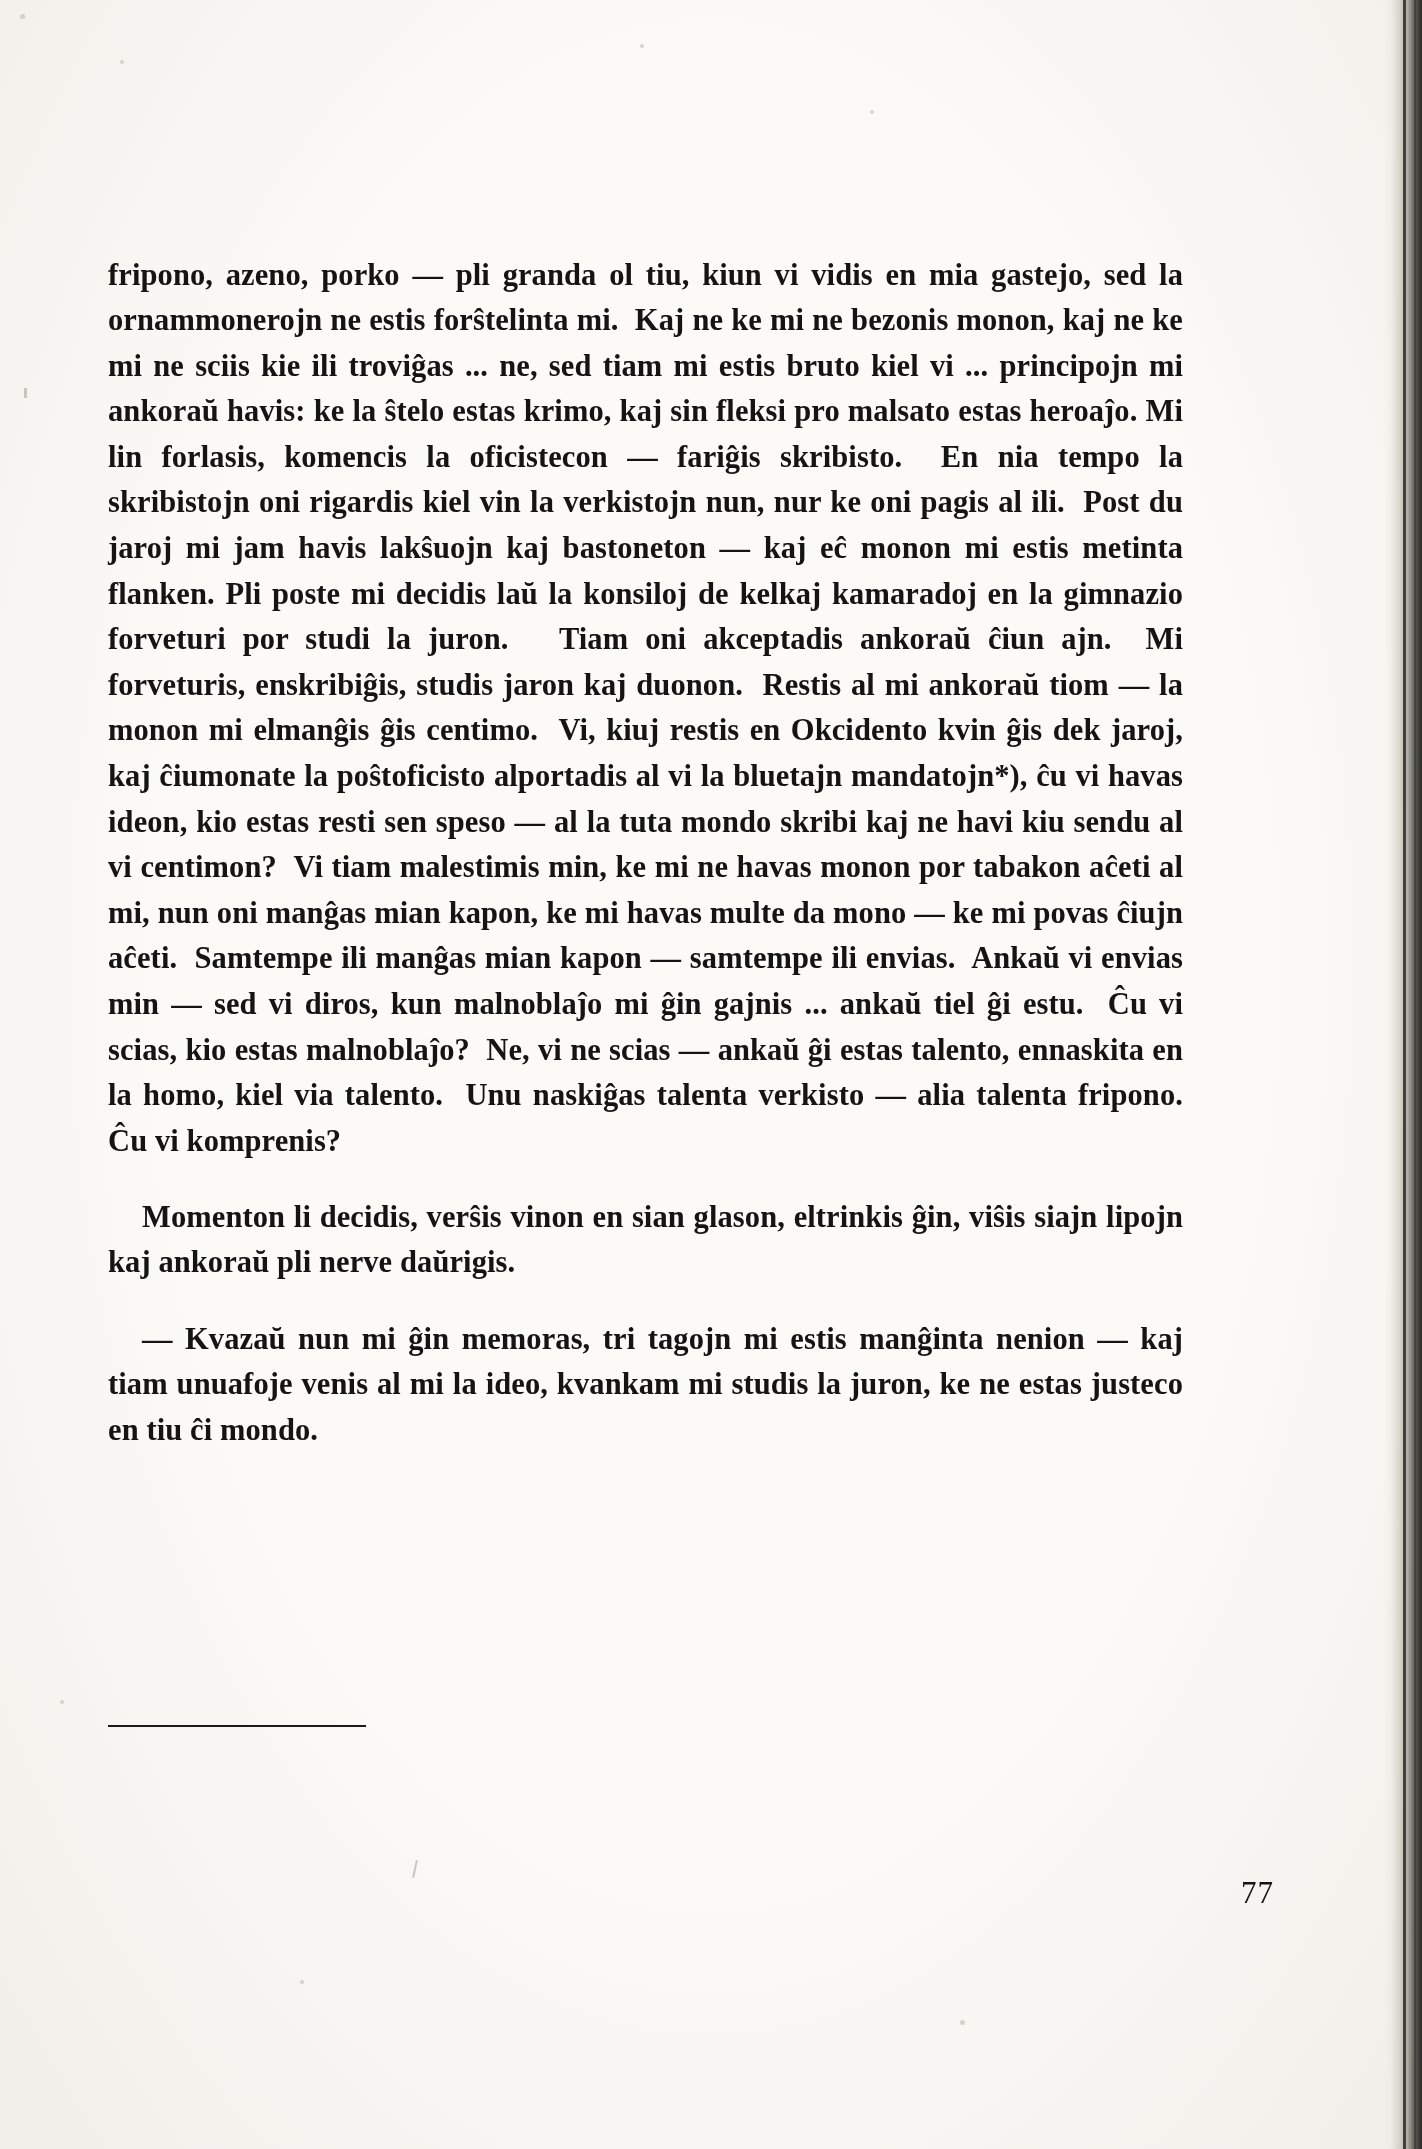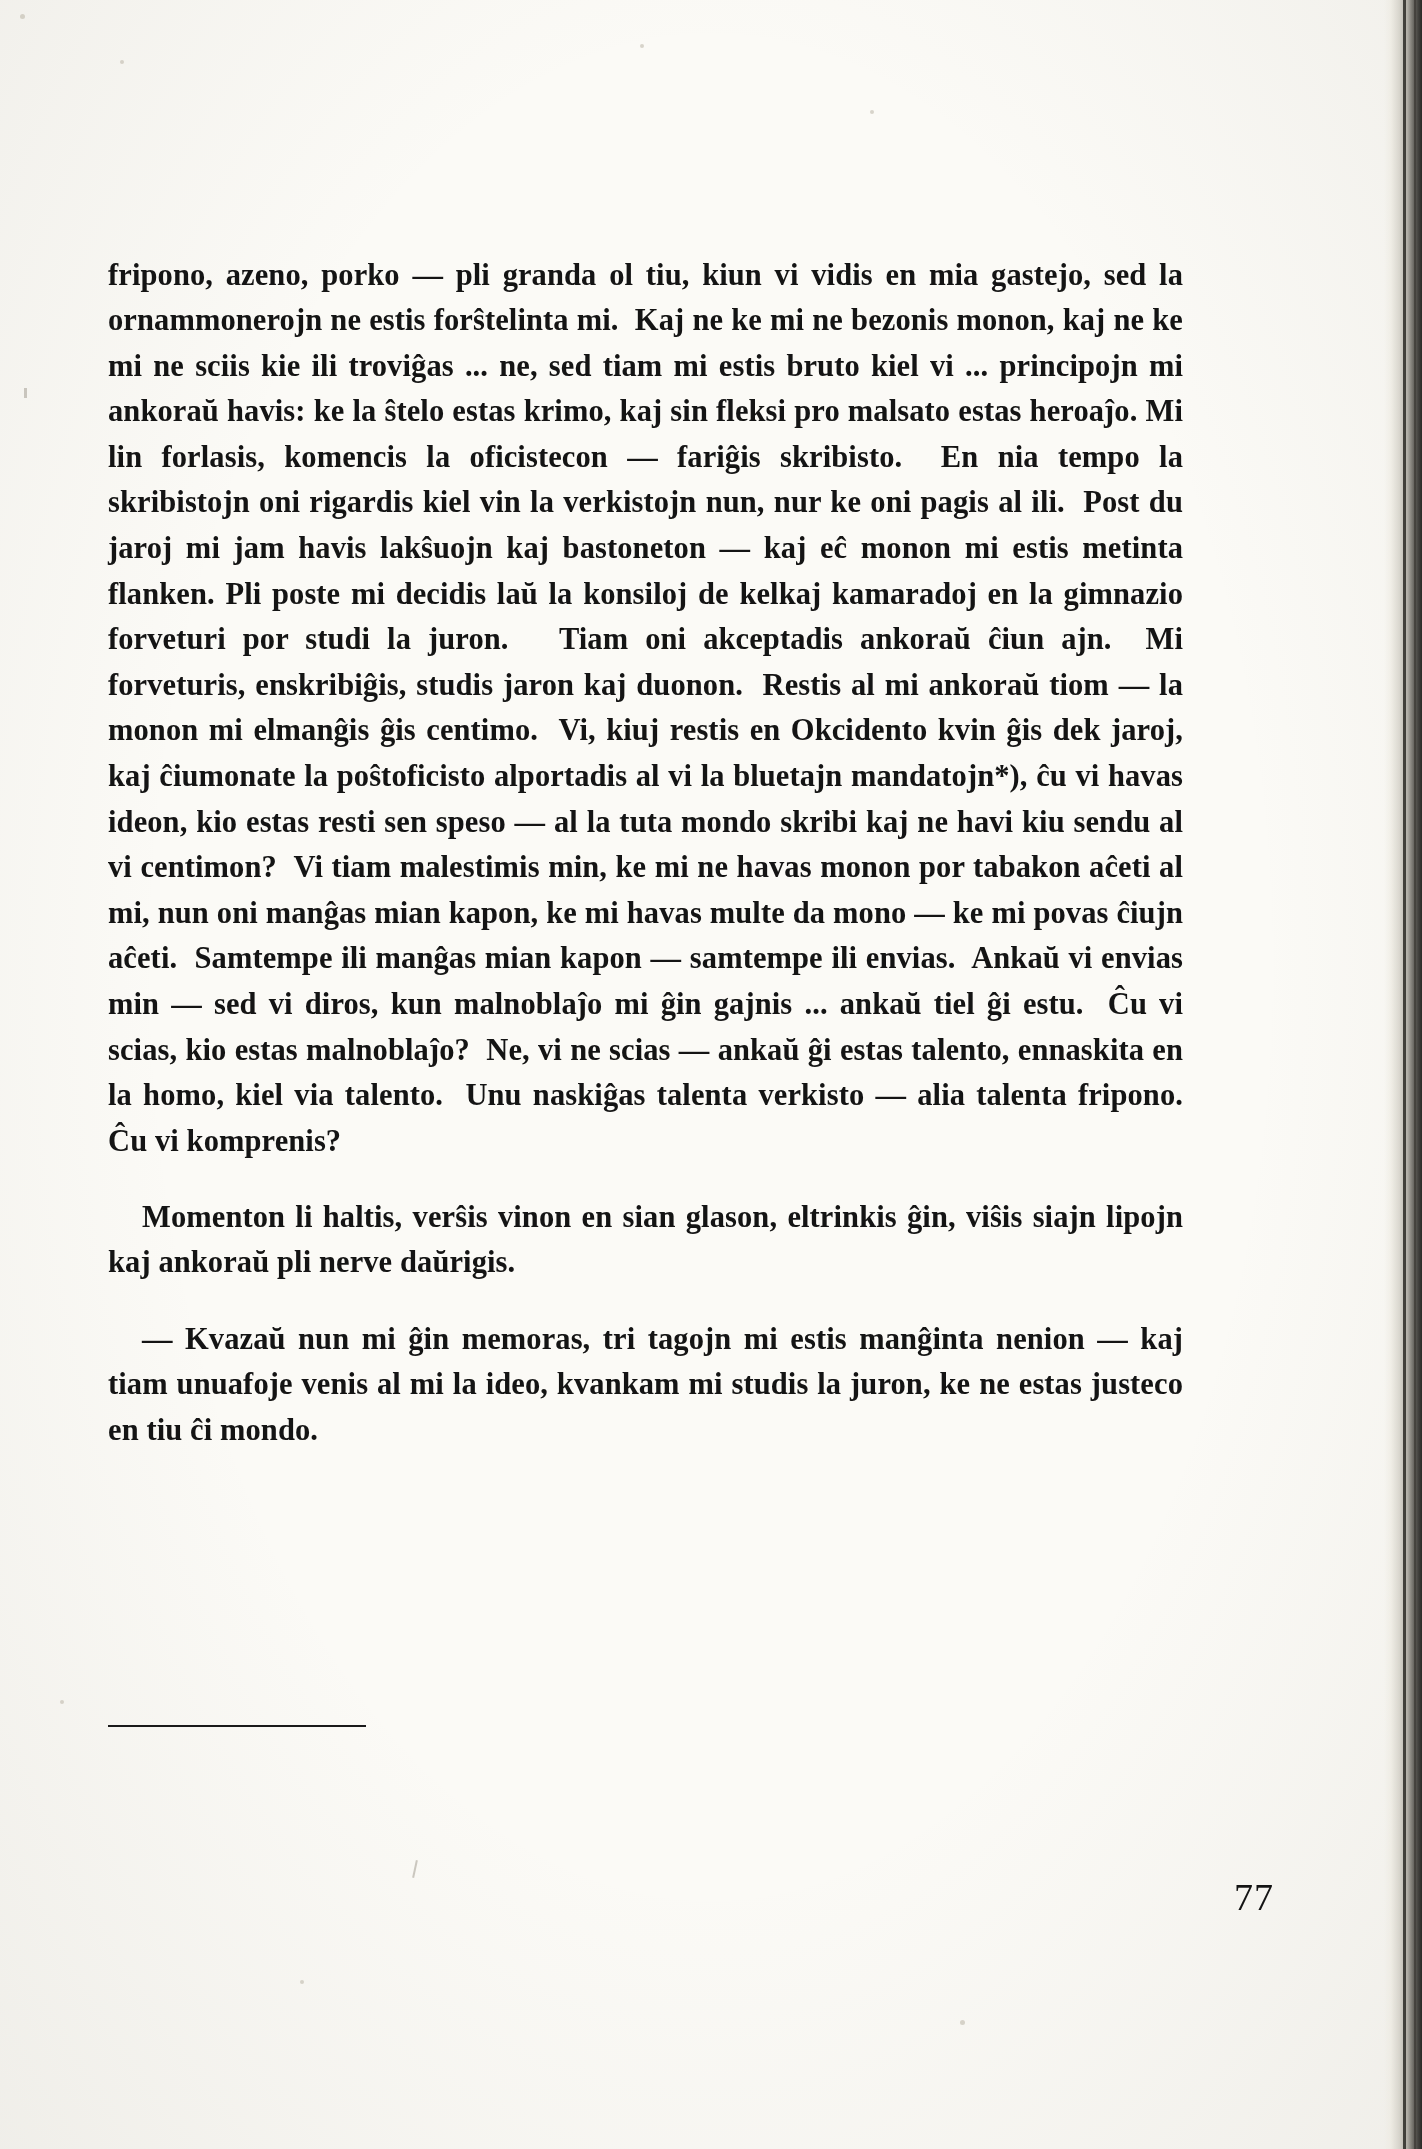--- a/index.html
+++ b/index.html
@@ -111,21 +111,21 @@
     white-space: pre-wrap;
   }
   #footnote .fn-first {
     padding-left: 44px;
   }
 
   #page-number {
     position: absolute;
     right: 148px;
     top: 1875px;
-    font-size: 38px;
+    font-size: 31px;
     color: #141414;
     letter-spacing: 1px;
   }
 
   
   .speck {
     position: absolute;
     background: #b9b4a6;
     opacity: .55;
     border-radius: 50%;
@@ -150,21 +150,21 @@
   <div class="speck" style="left:640px; top:44px;  width:4px;  height:4px;"></div>
   <div class="speck" style="left:870px; top:110px; width:4px;  height:4px;"></div>
   <div class="speck" style="left:300px; top:1980px;width:4px;  height:4px;"></div>
   <div class="speck" style="left:960px; top:2020px;width:5px;  height:5px;"></div>
   <div class="speck" style="left:60px;  top:1700px;width:4px;  height:4px;"></div>
   <div class="hairline" style="left:24px; top:388px; width:3px; height:10px;"></div>
   <div class="hairline" style="left:414px; top:1860px; width:2px; height:18px; transform:rotate(12deg);"></div>
 
   <div id="text-column">
     <p class="body-text">fripono, azeno, porko — pli granda ol tiu, kiun vi vidis en mia gastejo, sed la ornammonerojn ne estis forŝtelinta mi.  Kaj ne ke mi ne bezonis monon, kaj ne ke mi ne sciis kie ili troviĝas ... ne, sed tiam mi estis bruto kiel vi ... principojn mi ankoraŭ havis: ke la ŝtelo estas krimo, kaj sin fleksi pro malsato estas heroaĵo. Mi lin forlasis, komencis la oficistecon — fariĝis skribisto.  En nia tempo la skribistojn oni rigardis kiel vin la verkistojn nun, nur ke oni pagis al ili.  Post du jaroj mi jam havis lakŝuojn kaj bastoneton — kaj eĉ monon mi estis metinta flanken. Pli poste mi decidis laŭ la konsiloj de kelkaj kamaradoj en la gimnazio forveturi por studi la juron.   Tiam oni akceptadis ankoraŭ ĉiun ajn.  Mi forveturis, enskribiĝis, studis jaron kaj duonon.  Restis al mi ankoraŭ tiom — la monon mi elmanĝis ĝis centimo.  Vi, kiuj restis en Okcidento kvin ĝis dek jaroj, kaj ĉiumonate la poŝtoficisto alportadis al vi la bluetajn mandatojn*), ĉu vi havas ideon, kio estas resti sen speso — al la tuta mondo skribi kaj ne havi kiu sendu al vi centimon?  Vi tiam malestimis min, ke mi ne havas monon por tabakon aĉeti al mi, nun oni manĝas mian kapon, ke mi havas multe da mono — ke mi povas ĉiujn aĉeti.  Samtempe ili manĝas mian kapon — samtempe ili envias.  Ankaŭ vi envias min — sed vi diros, kun malnoblaĵo mi ĝin gajnis ... ankaŭ tiel ĝi estu.  Ĉu vi scias, kio estas malnoblaĵo?  Ne, vi ne scias — ankaŭ ĝi estas talento, ennaskita en la homo, kiel via talento.  Unu naskiĝas talenta verkisto — alia talenta fripono.  Ĉu vi komprenis?</p>
-    <p class="body-text para-indent">Momenton li haltis, verŝis vinon en sian glason, eltrinkis ĝin, viŝis siajn lipojn kaj ankoraŭ pli nerve daŭrigis.</p>
+    <p class="body-text para-indent">Momenton li decidis, verŝis vinon en sian glason, eltrinkis ĝin, viŝis siajn lipojn kaj ankoraŭ pli nerve daŭrigis.</p>
     <p class="body-text para-indent">— Kvazaŭ nun mi ĝin memoras, tri tagojn mi estis manĝinta nenion — kaj tiam unuafoje venis al mi la ideo, kvankam mi studis la juron, ke ne estas justeco en tiu ĉi mondo.</p>
   </div>
 
   <div id="footnote-rule"></div>
 
 
   <div id="page-number">77</div>
 
 </div>
 

